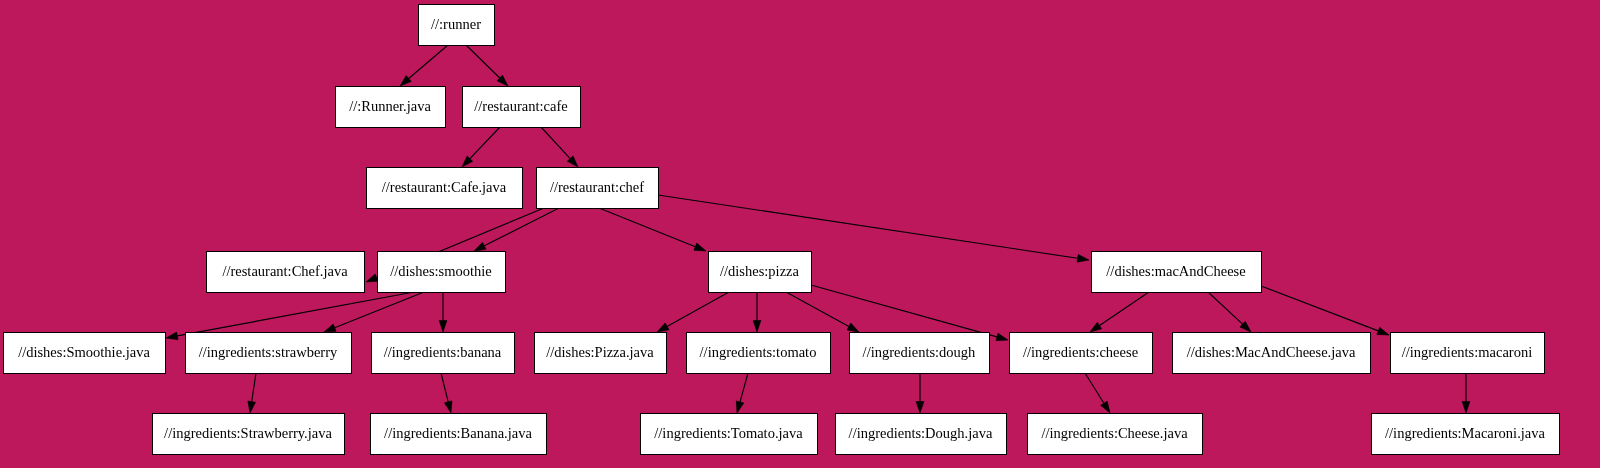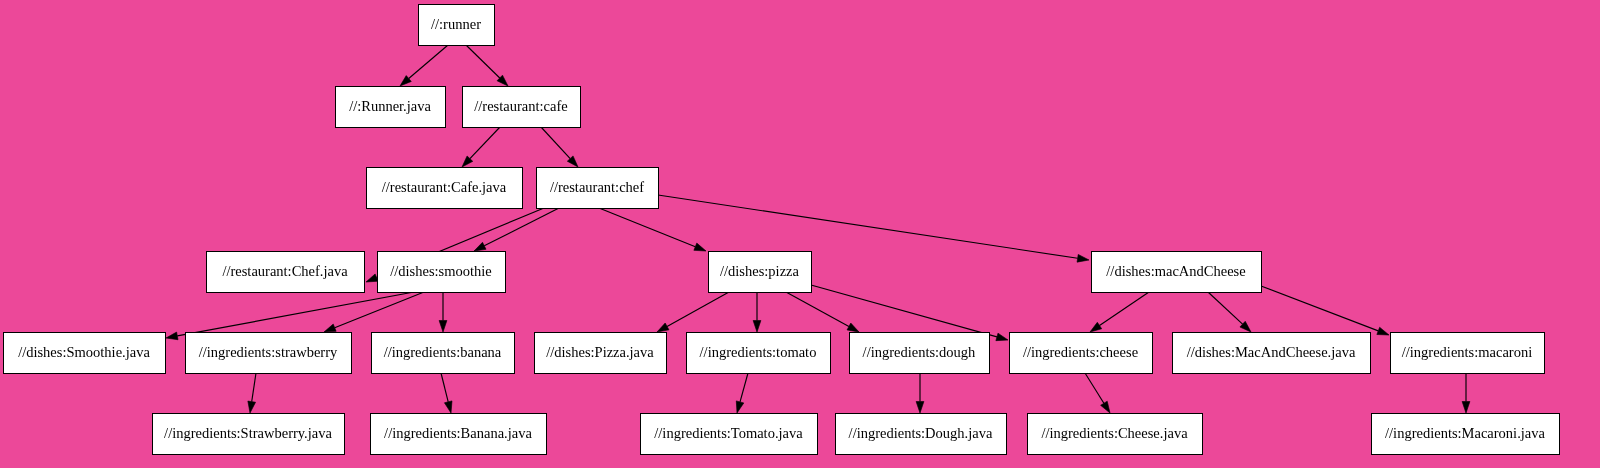--- a/index.html
+++ b/index.html
@@ -7,21 +7,21 @@
     padding: 0;
     background: #ffffff;
   }
   body {
     font-family: "Liberation Serif", "DejaVu Serif", serif;
   }
   #graph-root {
     position: relative;
     width: 1600px;
     height: 468px;
-    background: #ec4899;
+    background: #be185d;
     overflow: hidden;
   }
   svg#graph-svg {
     position: absolute;
     top: 0;
     left: 0;
     width: 1600px;
     height: 468px;
     display: block;
   }

